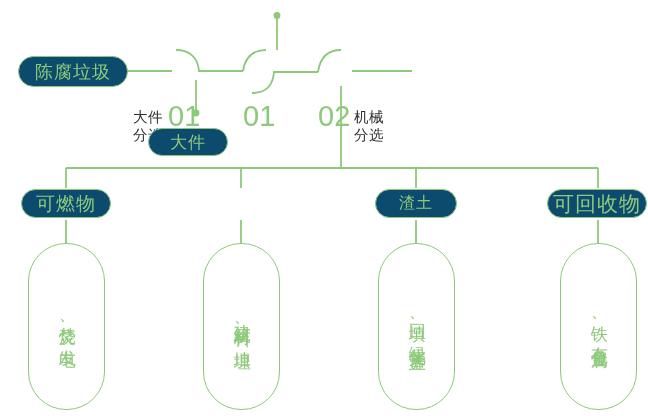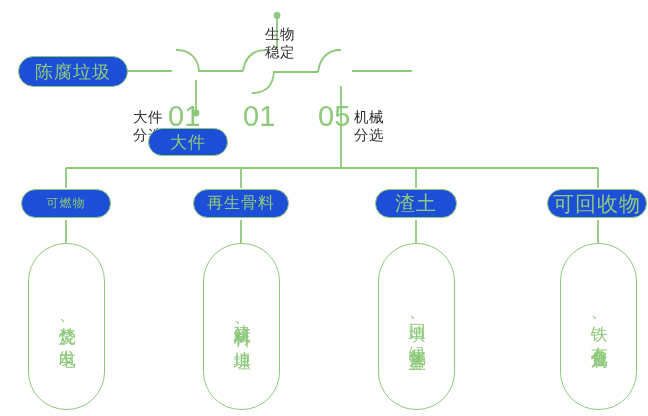--- a/index.html
+++ b/index.html
@@ -24,21 +24,21 @@
   .pill{
     position:absolute;
     box-sizing:border-box;
     border:1.6px solid #8DC97A;
     border-radius:999px;
     color:#8DC97A;
     display:flex;
     align-items:center;
     justify-content:center;
     letter-spacing:1px;
-    background:#1d4ed8;
+    background:#0c4a6e;
     white-space:nowrap;
   }
 
   
   .vbox{
     position:absolute;
     box-sizing:border-box;
     border:1.5px solid #8DC97A;
     border-radius:38px;
     color:#8DC97A;
@@ -124,47 +124,40 @@
     <span>陈腐垃圾</span>
   </div>
 
   <div class="stagenum" style="left:168px; top:56px;">
     <span>01</span>
   </div>
   <div class="stagenum" style="left:243px; top:56px;">
     <span>01</span>
   </div>
   <div class="stagenum" style="left:318px; top:56px;">
-    <span>05</span>
+    <span>02</span>
   </div>
 
   <div class="anno" style="left:133px; top:89px; text-align:left;">
     <span>大件
 分选</span>
-  </div>
-  <div class="anno" style="left:265px; top:6px; text-align:left;">
-    <span>生物
-稳定</span>
   </div>
   <div class="anno" style="left:354px; top:89px; text-align:center;">
     <span>机械
 分选</span>
   </div>
 
   <div class="pill" style="left:148px; top:128px; width:80px; height:28px; font-size:17px;">
     <span>大件</span>
   </div>
 
-  <div class="pill" style="left:21px; top:189px; width:90px; height:29px; font-size:12px;">
+  <div class="pill" style="left:21px; top:189px; width:90px; height:29px; font-size:19px;">
     <span>可燃物</span>
   </div>
-  <div class="pill" style="left:193px; top:189px; width:96px; height:29px; font-size:16px;">
-    <span>再生骨料</span>
-  </div>
-  <div class="pill" style="left:375px; top:189px; width:82px; height:29px; font-size:20px;">
+  <div class="pill" style="left:375px; top:189px; width:82px; height:29px; font-size:16px;">
     <span>渣土</span>
   </div>
   <div class="pill" style="left:547px; top:189px; width:100px; height:29px; font-size:21px;">
     <span>可回收物</span>
   </div>
 
   <div class="vbox" style="left:28px; top:243px; width:77px; height:167px;">
     <div class="vtext">焚烧、发电</div>
   </div>
   <div class="vbox" style="left:203px; top:243px; width:77px; height:167px;">

